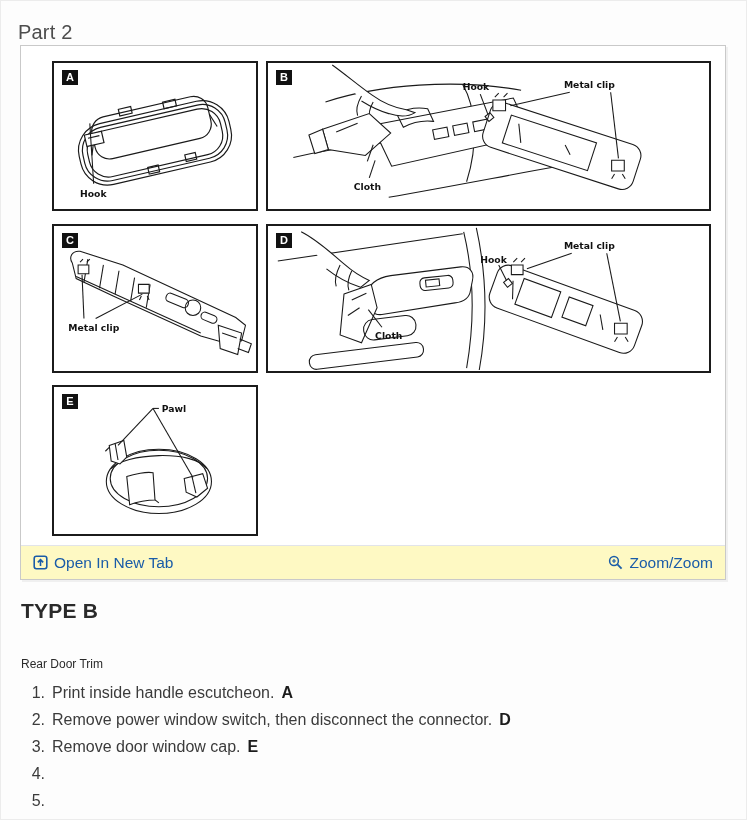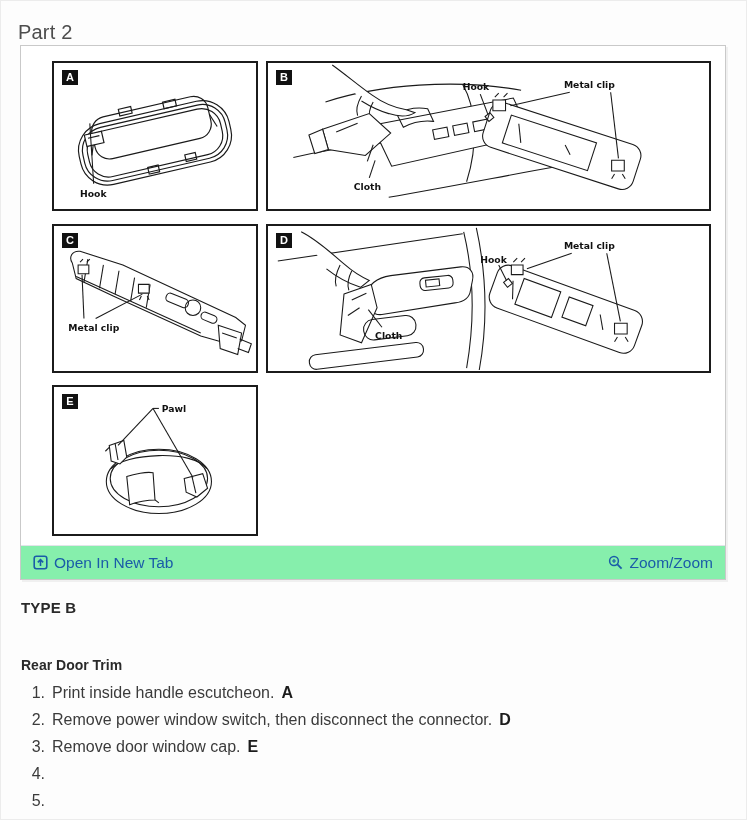--- a/index.html
+++ b/index.html
@@ -40,37 +40,37 @@
     background:#111; color:#fff;
     font-size:11px; font-weight:bold; line-height:15px; text-align:center;
   }
   .panel svg { position:absolute; left:0; top:0; width:100%; height:100%; }
   .panel svg text {
     font-family:"DejaVu Sans", sans-serif;
     font-size:9.5px; font-weight:bold; fill:#111;
   }
   .viewer-footer {
     position:absolute; left:0; right:0; bottom:0; height:34px;
-    background:#86efac; border-top:1px solid #e2e4e9;
+    background:#fef9c3; border-top:1px solid #e2e4e9;
     display:flex; align-items:center; justify-content:space-between;
     padding:0 12px;
   }
   .flink {
     display:flex; align-items:center; gap:6px;
     color:#1a5ca8; font-size:15.5px; text-decoration:none; cursor:pointer;
   }
   .flink svg { display:block; }
   
   .type-heading {
     position:absolute; left:21px; top:599px;
-    font-size:15px; font-weight:bold; color:#2a2a2a; letter-spacing:.2px;text-align:center;
+    font-size:21px; font-weight:bold; color:#2a2a2a; letter-spacing:.2px;text-align:center;
   }
   .section-heading {
     position:absolute; left:21px; top:657px;
-    font-size:14px; font-weight:bold; color:#2a2a2a;
+    font-size:12px; font-weight:normal; color:#2a2a2a;
   }
   .steps { position:absolute; left:21px; top:679px; width:710px; }
   .step {
     display:flex; align-items:baseline;
     font-size:16px; line-height:27px; color:#3b3b3b;
   }
   .step-num { width:24px; text-align:right; flex:0 0 24px; }
   .step-text { margin-left:7px; }
   .step-ref { margin-left:7px; font-weight:bold; color:#1c1c1c; }
 </style>

